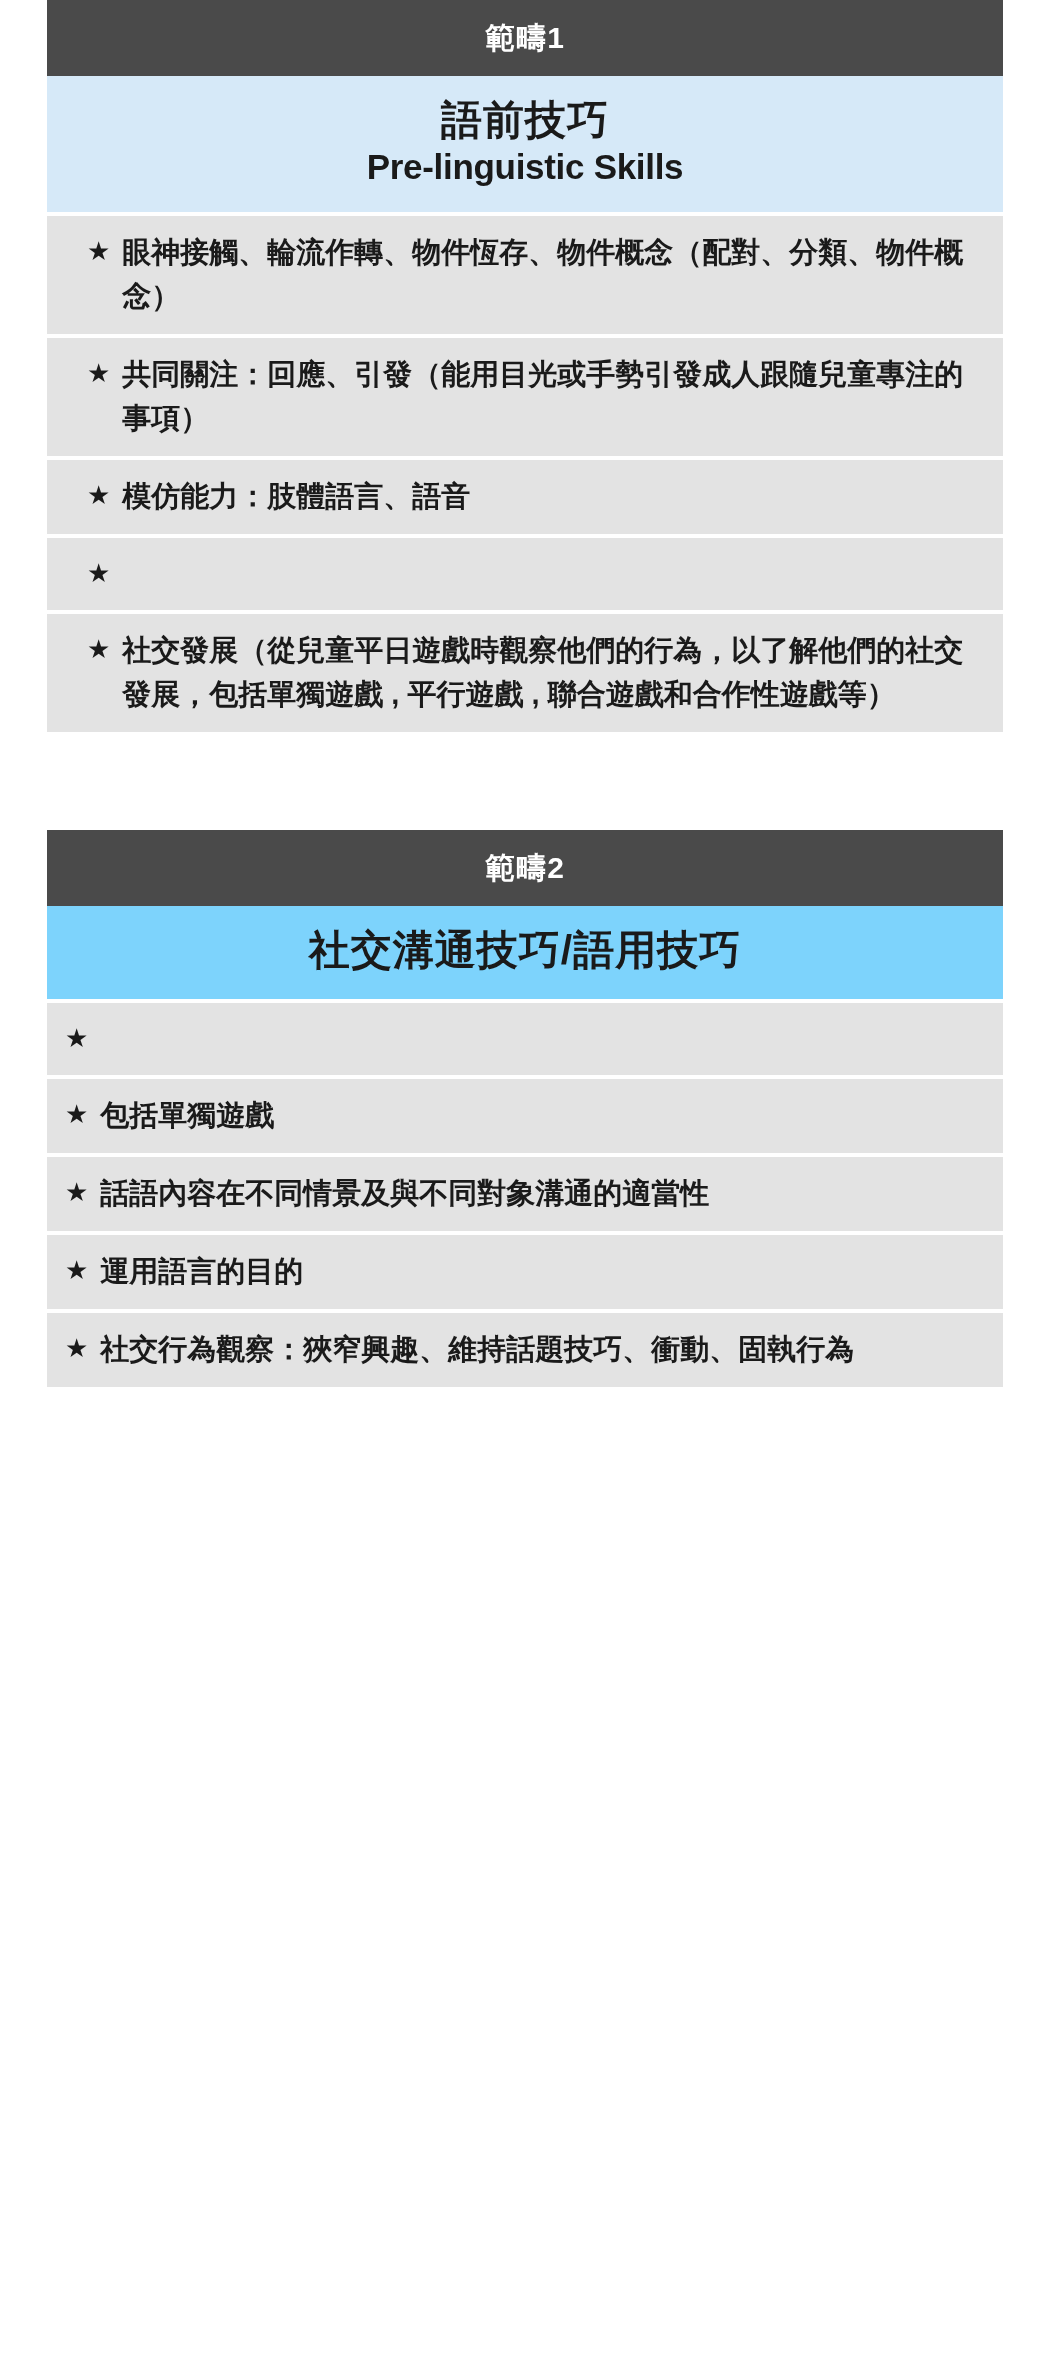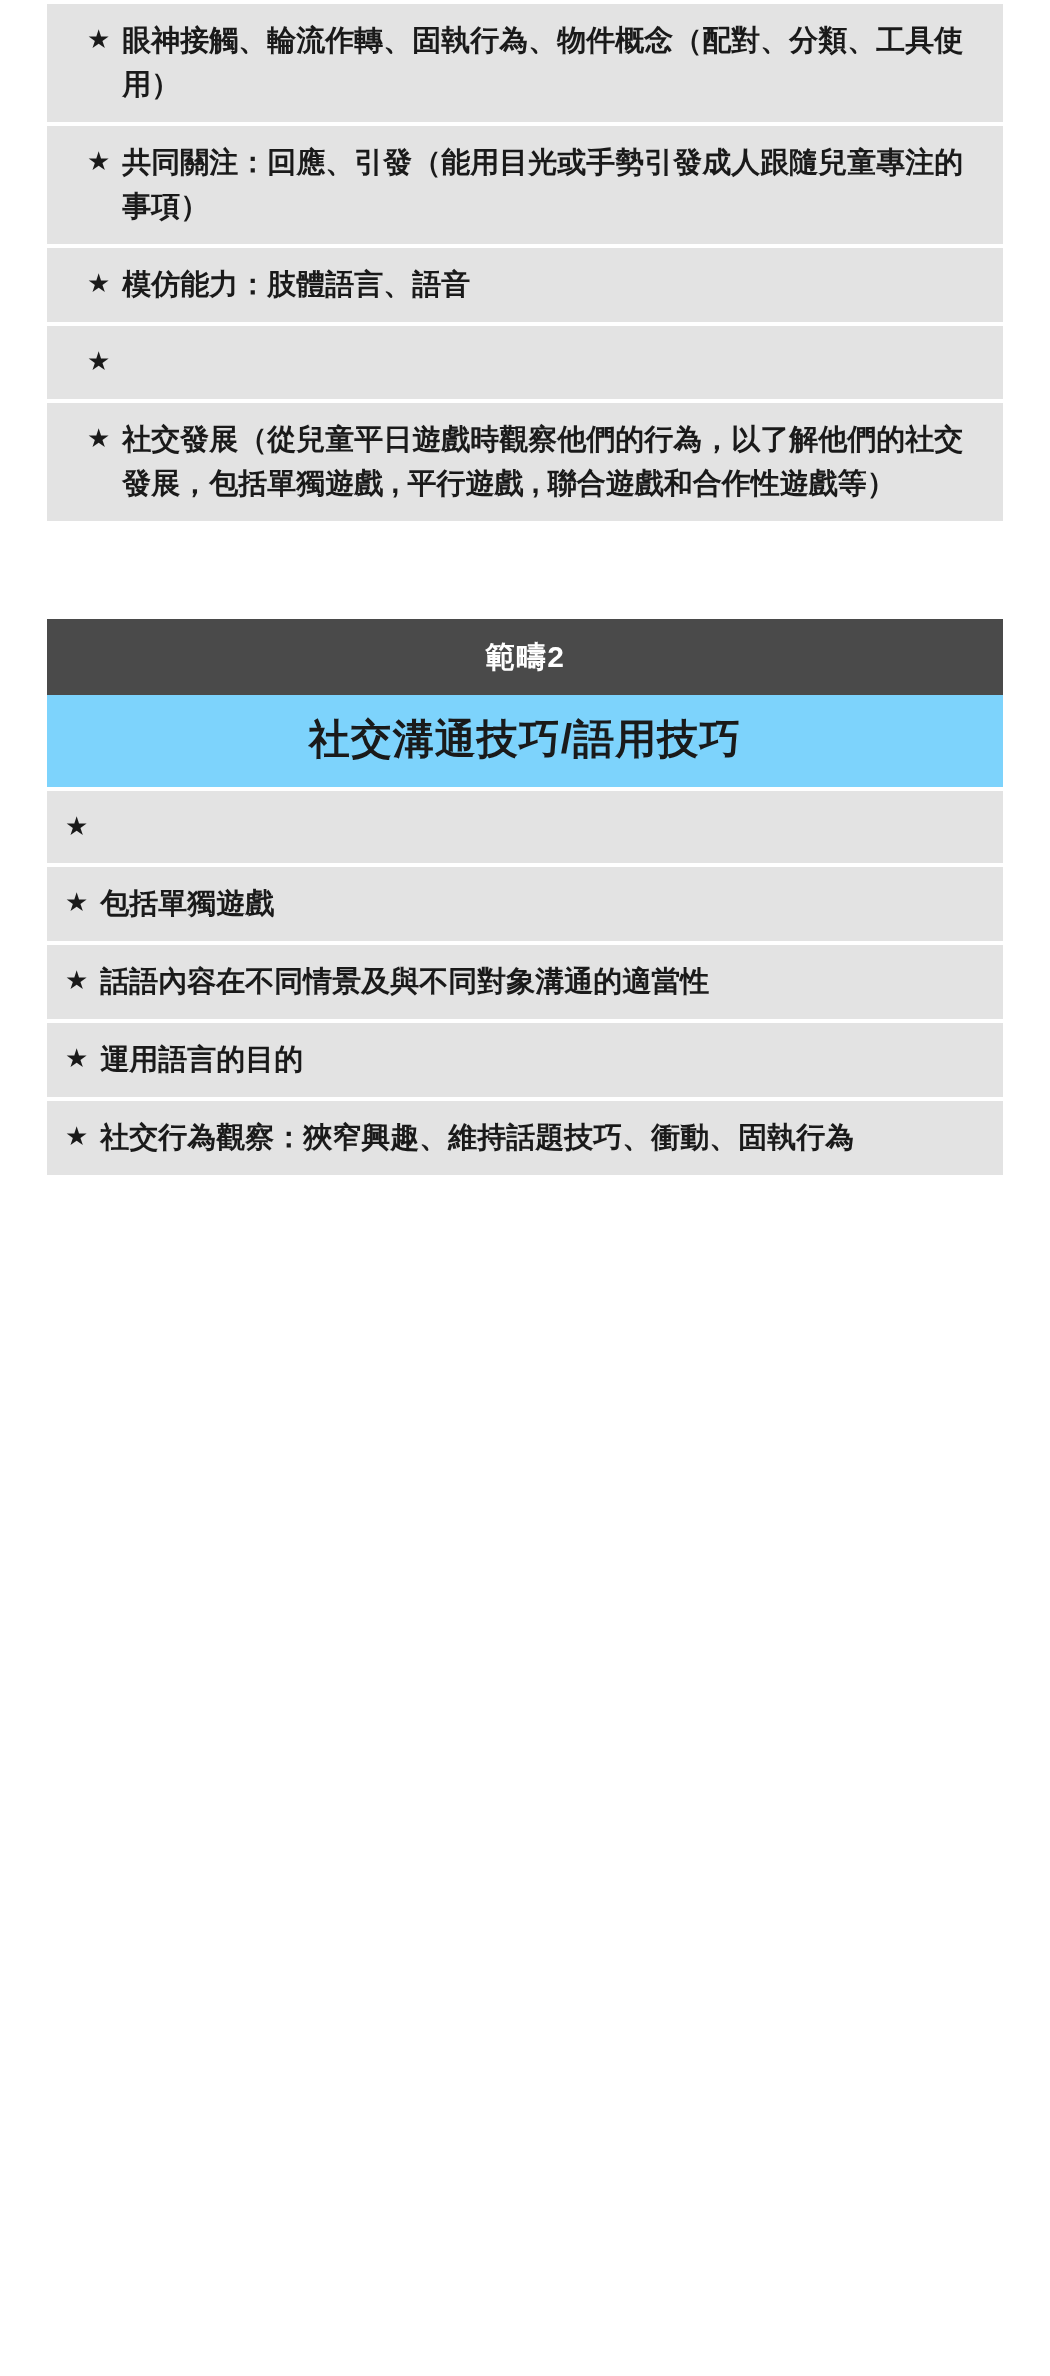--- a/index.html
+++ b/index.html
@@ -83,24 +83,29 @@
   .items.indent .item {
     padding-left: 40px;
   }
 </style>
 </head>
 <body>
 
 <div class="page">
 
   <div class="section">
+    <div class="cat-bar">範疇1</div>
+    <div class="title-box blue" style="background: rgb(214, 233, 248);">
+      <div class="title-zh">語前技巧</div>
+      <div class="title-en">Pre-linguistic Skills</div>
+    </div>
     <div class="items indent">
       <div class="item">
         <span class="star">★</span>
-        <span class="txt">眼神接觸、輪流作轉、固執行為、物件概念（配對、分類、工具使用）</span>
+        <span class="txt">眼神接觸、輪流作轉、物件恆存、物件概念（配對、分類、物件概念）</span>
       </div>
       <div class="item">
         <span class="star">★</span>
         <span class="txt">共同關注：回應、引發（能用目光或手勢引發成人跟隨兒童專注的事項）</span>
       </div>
       <div class="item">
         <span class="star">★</span>
         <span class="txt">模仿能力：肢體語言、語音</span>
       </div>
       <div class="item">

